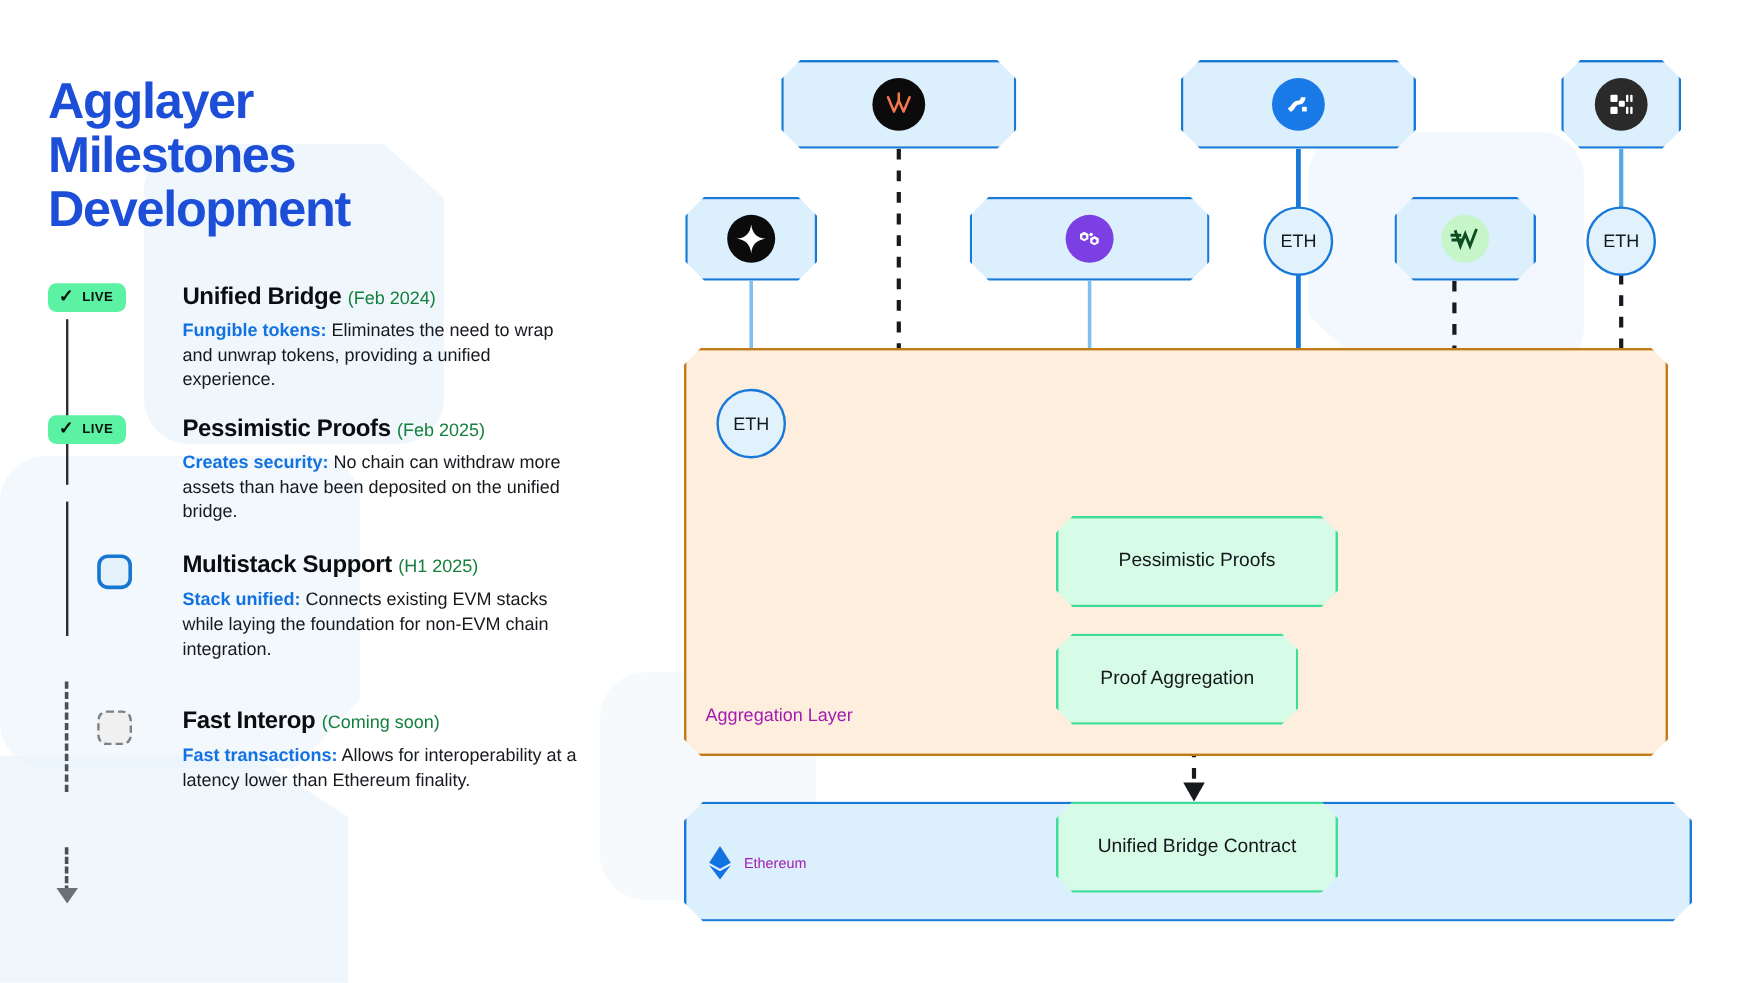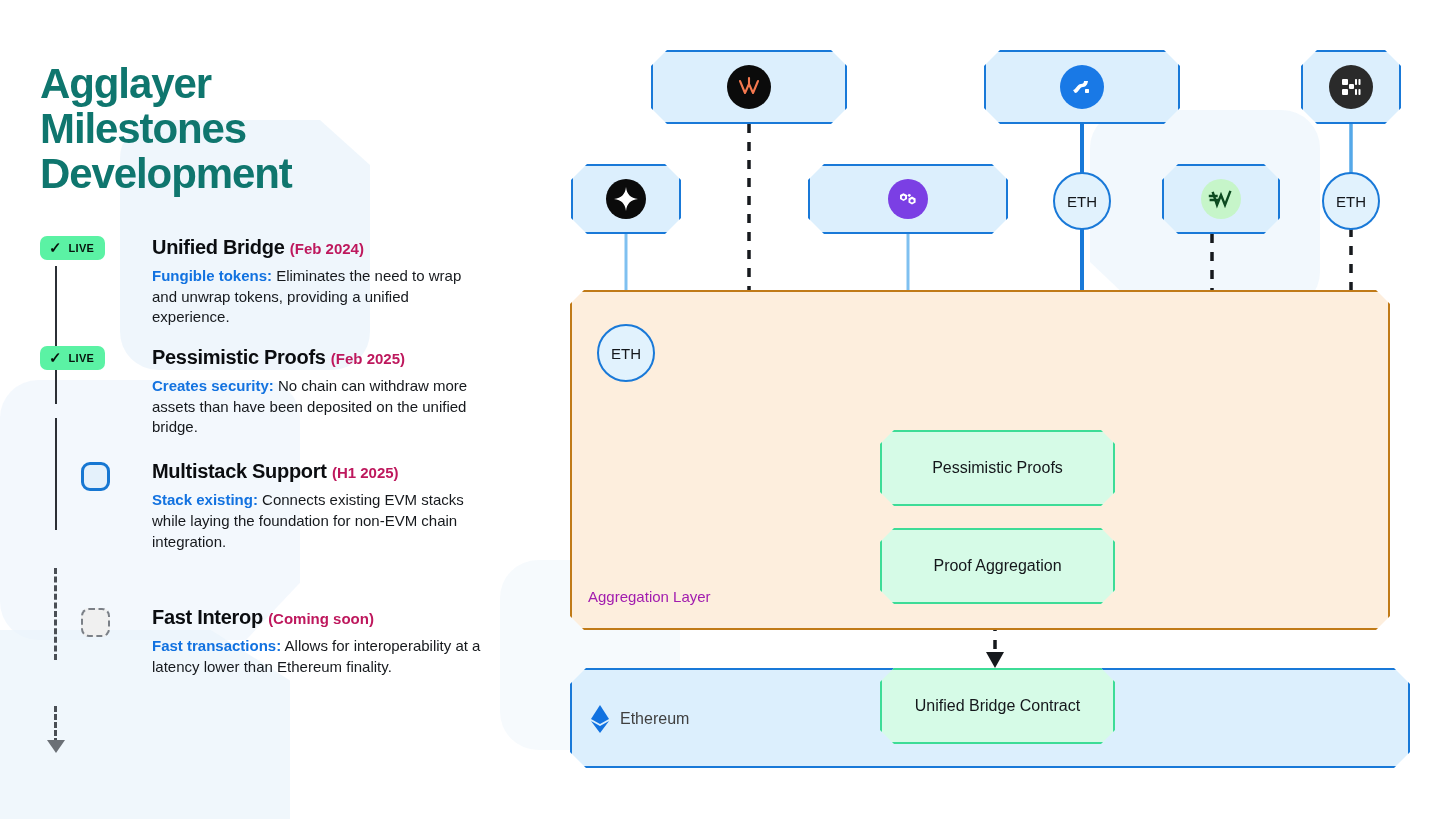--- a/index.html
+++ b/index.html
@@ -17,28 +17,28 @@
   .blob.b2{left:0px;top:380px;width:300px;height:260px;opacity:.55;
      clip-path:polygon(0 0,100% 0,100% 78%,82% 100%,0 100%);}
   .blob.b3{left:-40px;top:630px;width:330px;height:230px;opacity:.7;
      clip-path:polygon(0 0,76% 0,100% 22%,100% 100%,0 100%);}
   .blob.b4{left:1090px;top:110px;width:230px;height:200px;opacity:.6;
      clip-path:polygon(0 0,100% 0,100% 100%,22% 100%,0 76%);}
   .blob.b5{left:500px;top:560px;width:180px;height:190px;opacity:.45;}
 
   
   .headline{position:absolute;left:40px;top:34px;width:420px;
-    font-size:42px;line-height:1.07;font-weight:800;letter-spacing:-1.1px;color:#0f766e;}
+    font-size:42px;line-height:1.07;font-weight:800;letter-spacing:-1.1px;color:#1d4ed8;}
   .headline span{display:block;}
 
   .timeline{position:absolute;left:40px;top:236px;width:460px;}
   .tl-item{position:relative;padding-left:112px;min-height:60px;}
   .tl-item.i0{margin-bottom:18px;}
   .tl-item.i1{margin-bottom:22px;}
-  .tl-item.i2{margin-bottom:54px;}
+  .tl-item.i2{margin-bottom:38px;}
 
   .badge{position:absolute;left:0;top:0;display:flex;align-items:center;gap:7px;
     background:#5bf2a4;border-radius:7px;padding:4px 11px 5px 9px;}
   .badge .chk{font-size:15px;font-weight:700;line-height:1;color:#07120c;}
   .badge .lbl{font-size:11px;font-weight:700;letter-spacing:.3px;color:#07120c;}
 
   .node-open{position:absolute;left:41px;top:2px;width:29px;height:29px;
     border:3px solid #1677d2;border-radius:9px;background:#e4f1fb;box-sizing:border-box;}
   .node-ghost{position:absolute;left:41px;top:2px;width:29px;height:29px;
     border:2px dashed #7b8087;border-radius:8px;background:#f0f0f0;box-sizing:border-box;}
@@ -46,21 +46,21 @@
   .tl-line{position:absolute;left:55px;width:2px;background:#2b2f35;}
   .tl-line.seg1{top:266px;height:138px;}
   .tl-line.seg2{top:418px;height:112px;}
   .tl-dash{position:absolute;left:54px;width:0;border-left:3px dashed #4a4f55;}
   .tl-dash.seg3{top:568px;height:92px;}
   .tl-dash.seg4{top:706px;height:38px;}
   .tl-arrow{position:absolute;left:47px;top:740px;width:0;height:0;
     border-left:9px solid transparent;border-right:9px solid transparent;border-top:13px solid #6b7076;}
 
   .tl-title{font-size:20px;font-weight:700;letter-spacing:-.3px;color:#0b0d10;line-height:1.15;}
-  .tl-title .when{font-size:15px;font-weight:700;color:#be185d;letter-spacing:0;}
+  .tl-title .when{font-size:15px;font-weight:400;color:#15803d;letter-spacing:0;}
   .tl-desc{margin-top:7px;font-size:15px;line-height:1.38;color:#16191d;max-width:336px;}
   .tl-desc b{color:#1272e0;font-weight:700;}
 
   
   .diagram{position:absolute;left:520px;top:0;width:936px;height:819px;}
   svg.wires{position:absolute;left:0;top:0;width:936px;height:819px;overflow:visible;}
 
   .card{position:absolute;box-sizing:border-box;background:#dceffd;
     border:2px solid #1979d8;
     clip-path:polygon(16px 0,calc(100% - 16px) 0,100% 16px,100% calc(100% - 16px),
@@ -83,21 +83,21 @@
   .gbox{position:absolute;box-sizing:border-box;background:#d6fbe7;border:2px solid #3ddc97;
     clip-path:polygon(14px 0,calc(100% - 14px) 0,100% 14px,100% calc(100% - 14px),
       calc(100% - 14px) 100%,14px 100%,0 calc(100% - 14px),0 14px);
     display:flex;align-items:center;justify-content:center;font-size:16px;color:#14171b;z-index:4;}
 
   .ethbar{position:absolute;left:50px;top:668px;width:840px;height:100px;box-sizing:border-box;
     background:#dceffd;border:2px solid #1979d8;
     clip-path:polygon(16px 0,calc(100% - 16px) 0,100% 16px,100% calc(100% - 16px),
       calc(100% - 16px) 100%,16px 100%,0 calc(100% - 16px),0 16px);z-index:2;}
   .eth-tag{position:absolute;left:70px;top:705px;display:flex;align-items:center;gap:10px;z-index:4;}
-  .eth-tag .name{font-size:16px;color:#404040;}
+  .eth-tag .name{font-size:12px;color:#a21caf;}
 </style>
 </head>
 <body>
 
 <div class="stage">
 
   <div class="blob b1"></div>
   <div class="blob b2"></div>
   <div class="blob b3"></div>
   <div class="blob b4"></div>
@@ -145,21 +145,21 @@
       </div>
     </div>
 
     <div class="tl-item i2">
       <div class="node-open"></div>
       <div class="tl-title">
         <span>Multistack Support</span>
         <span class="when">(H1 2025)</span>
       </div>
       <div class="tl-desc">
-        <b>Stack existing:</b><span> Connects existing EVM stacks while laying the foundation for non-EVM chain integration.</span>
+        <b>Stack unified:</b><span> Connects existing EVM stacks while laying the foundation for non-EVM chain integration.</span>
       </div>
     </div>
 
     <div class="tl-item i3">
       <div class="node-ghost"></div>
       <div class="tl-title">
         <span>Fast Interop</span>
         <span class="when">(Coming soon)</span>
       </div>
       <div class="tl-desc">
@@ -270,21 +270,21 @@
 
     <div class="agg"></div>
     <div class="chip" style="left:77px;top:324px;width:58px;height:58px;">
       <span>ETH</span>
     </div>
     <div class="agg-label">Aggregation Layer</div>
 
     <div class="gbox" style="left:360px;top:430px;width:235px;height:76px;">
       <span>Pessimistic Proofs</span>
     </div>
-    <div class="gbox" style="left:360px;top:528px;width:235px;height:76px;">
+    <div class="gbox" style="left:360px;top:528px;width:202px;height:76px;">
       <span>Proof Aggregation</span>
     </div>
 
     <div class="ethbar"></div>
     <div class="eth-tag">
       <svg width="20" height="28" viewBox="0 0 20 28">
         <path d="M10 0 L19 14 L10 19 L1 14 Z" fill="#1272e0"></path>
         <path d="M10 21 L19 16 L10 28 L1 16 Z" fill="#1272e0"></path>
       </svg>
       <span class="name">Ethereum</span>

